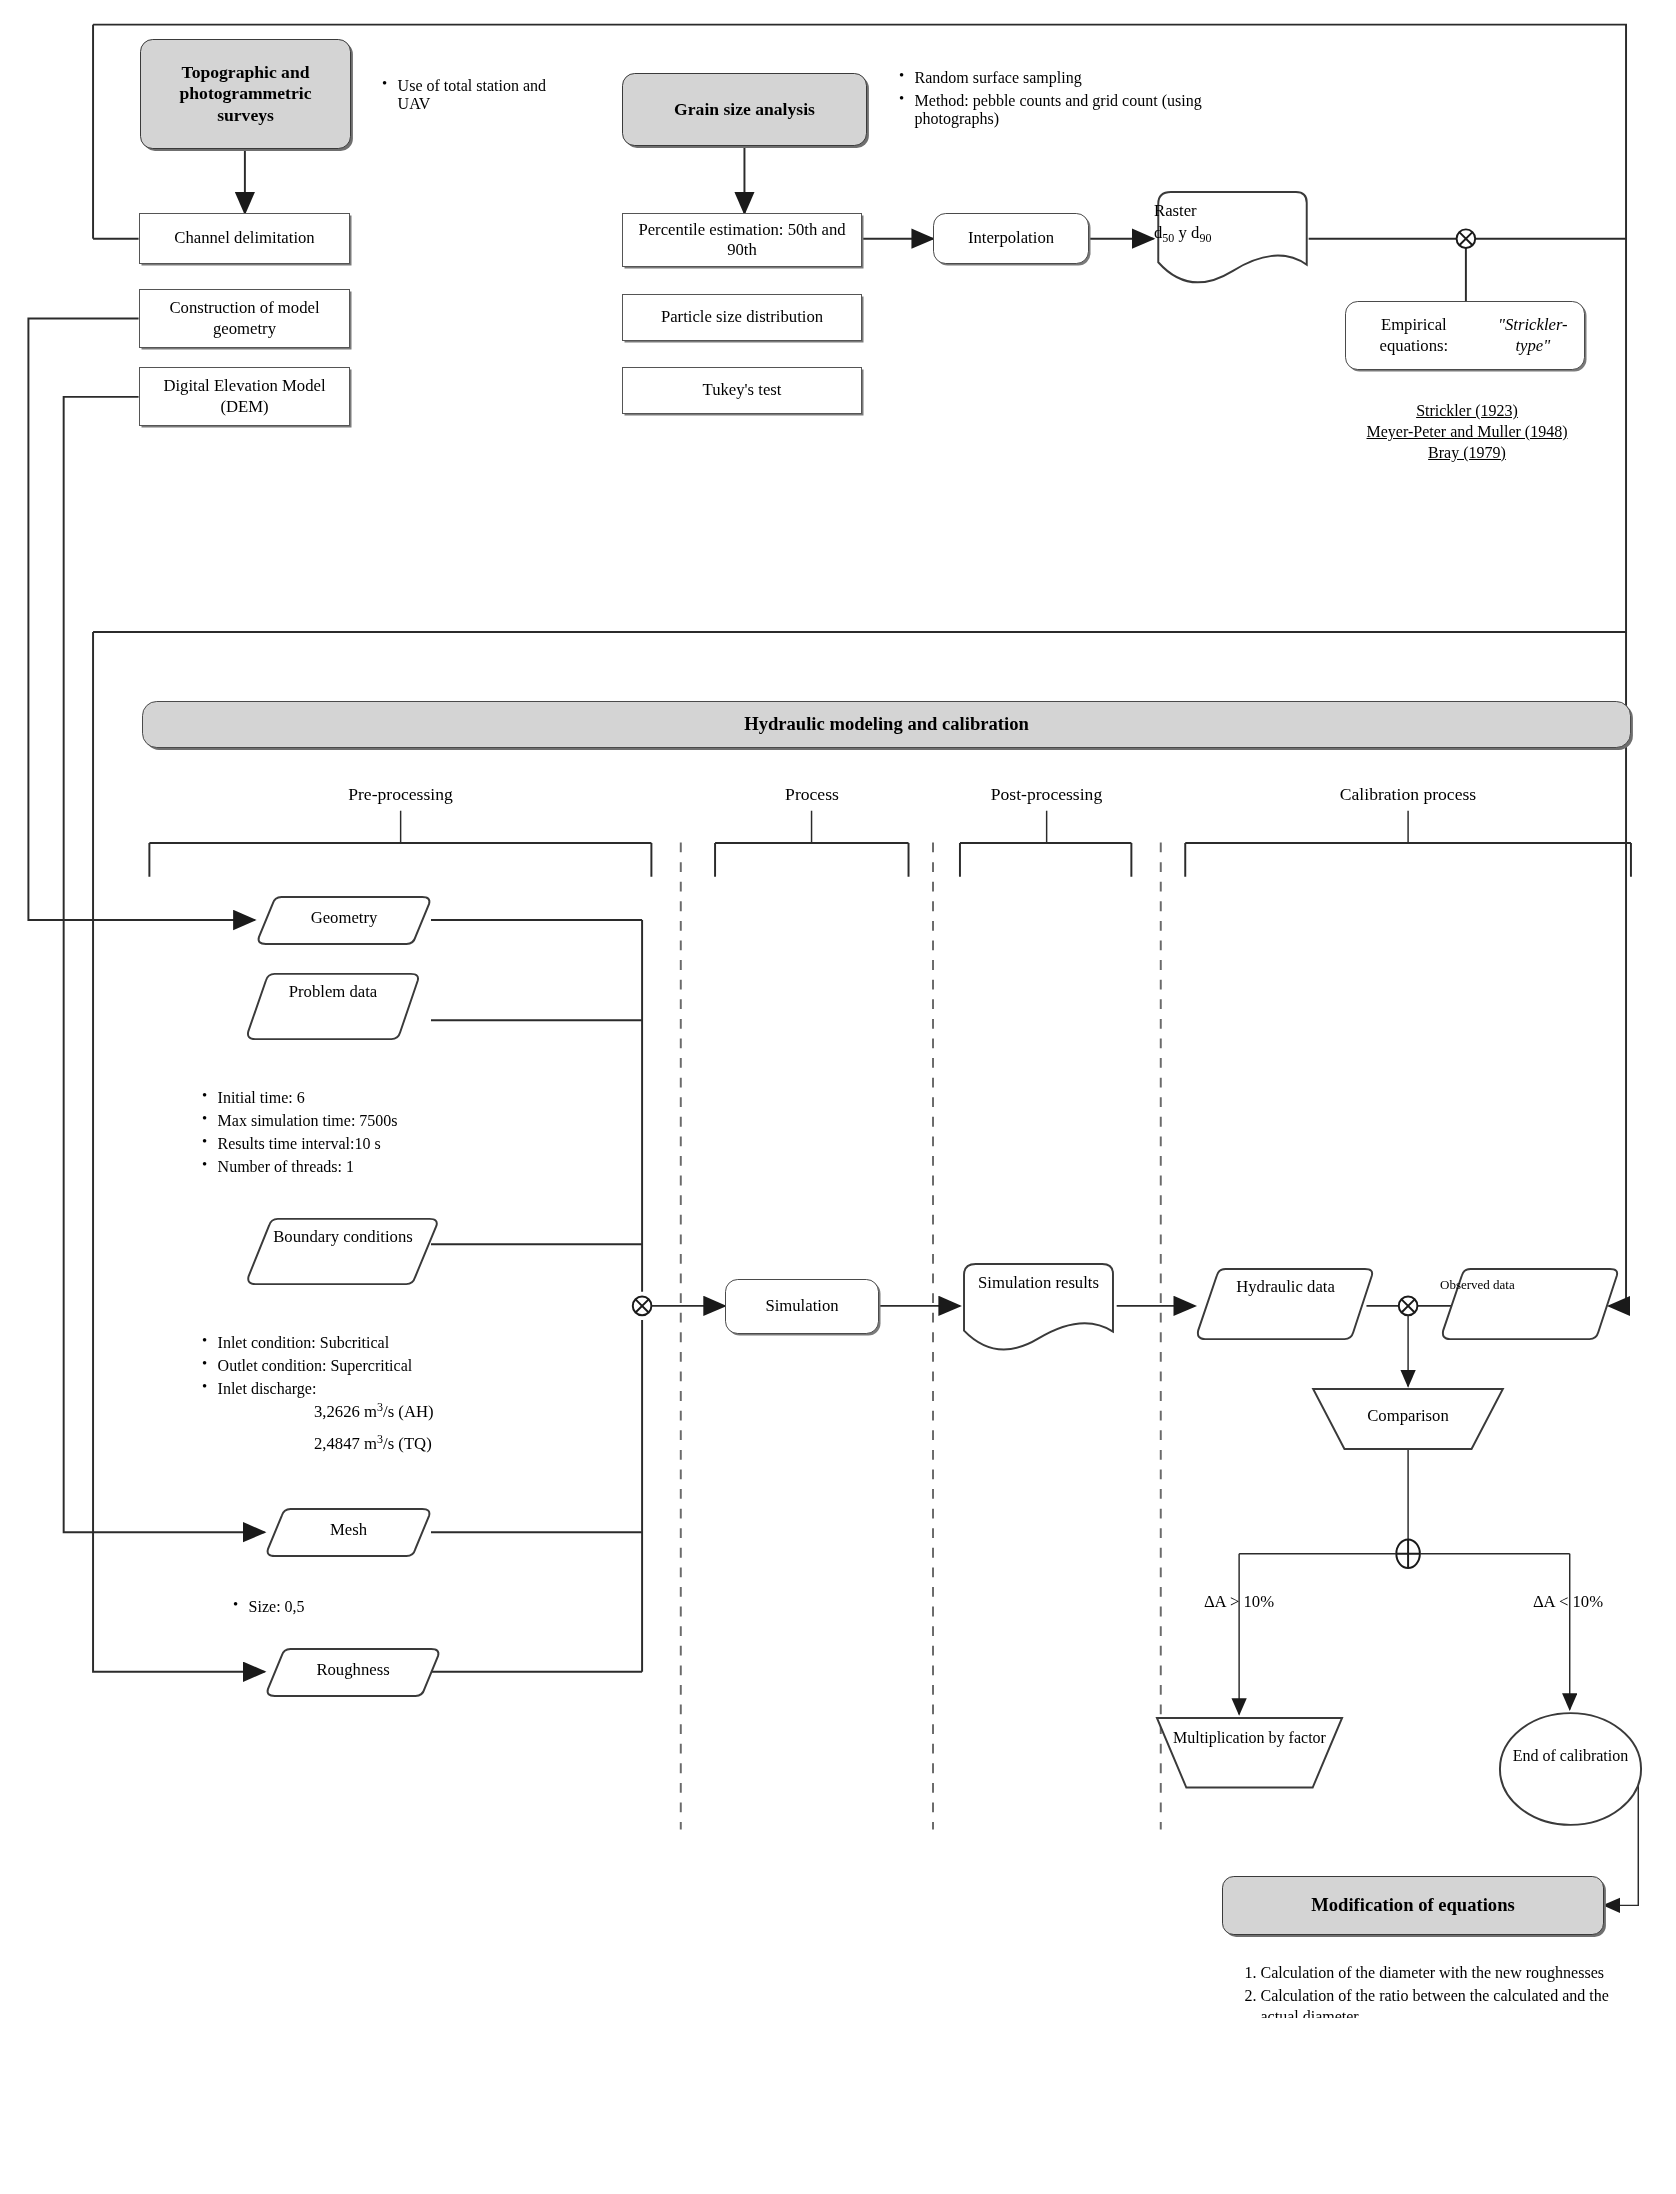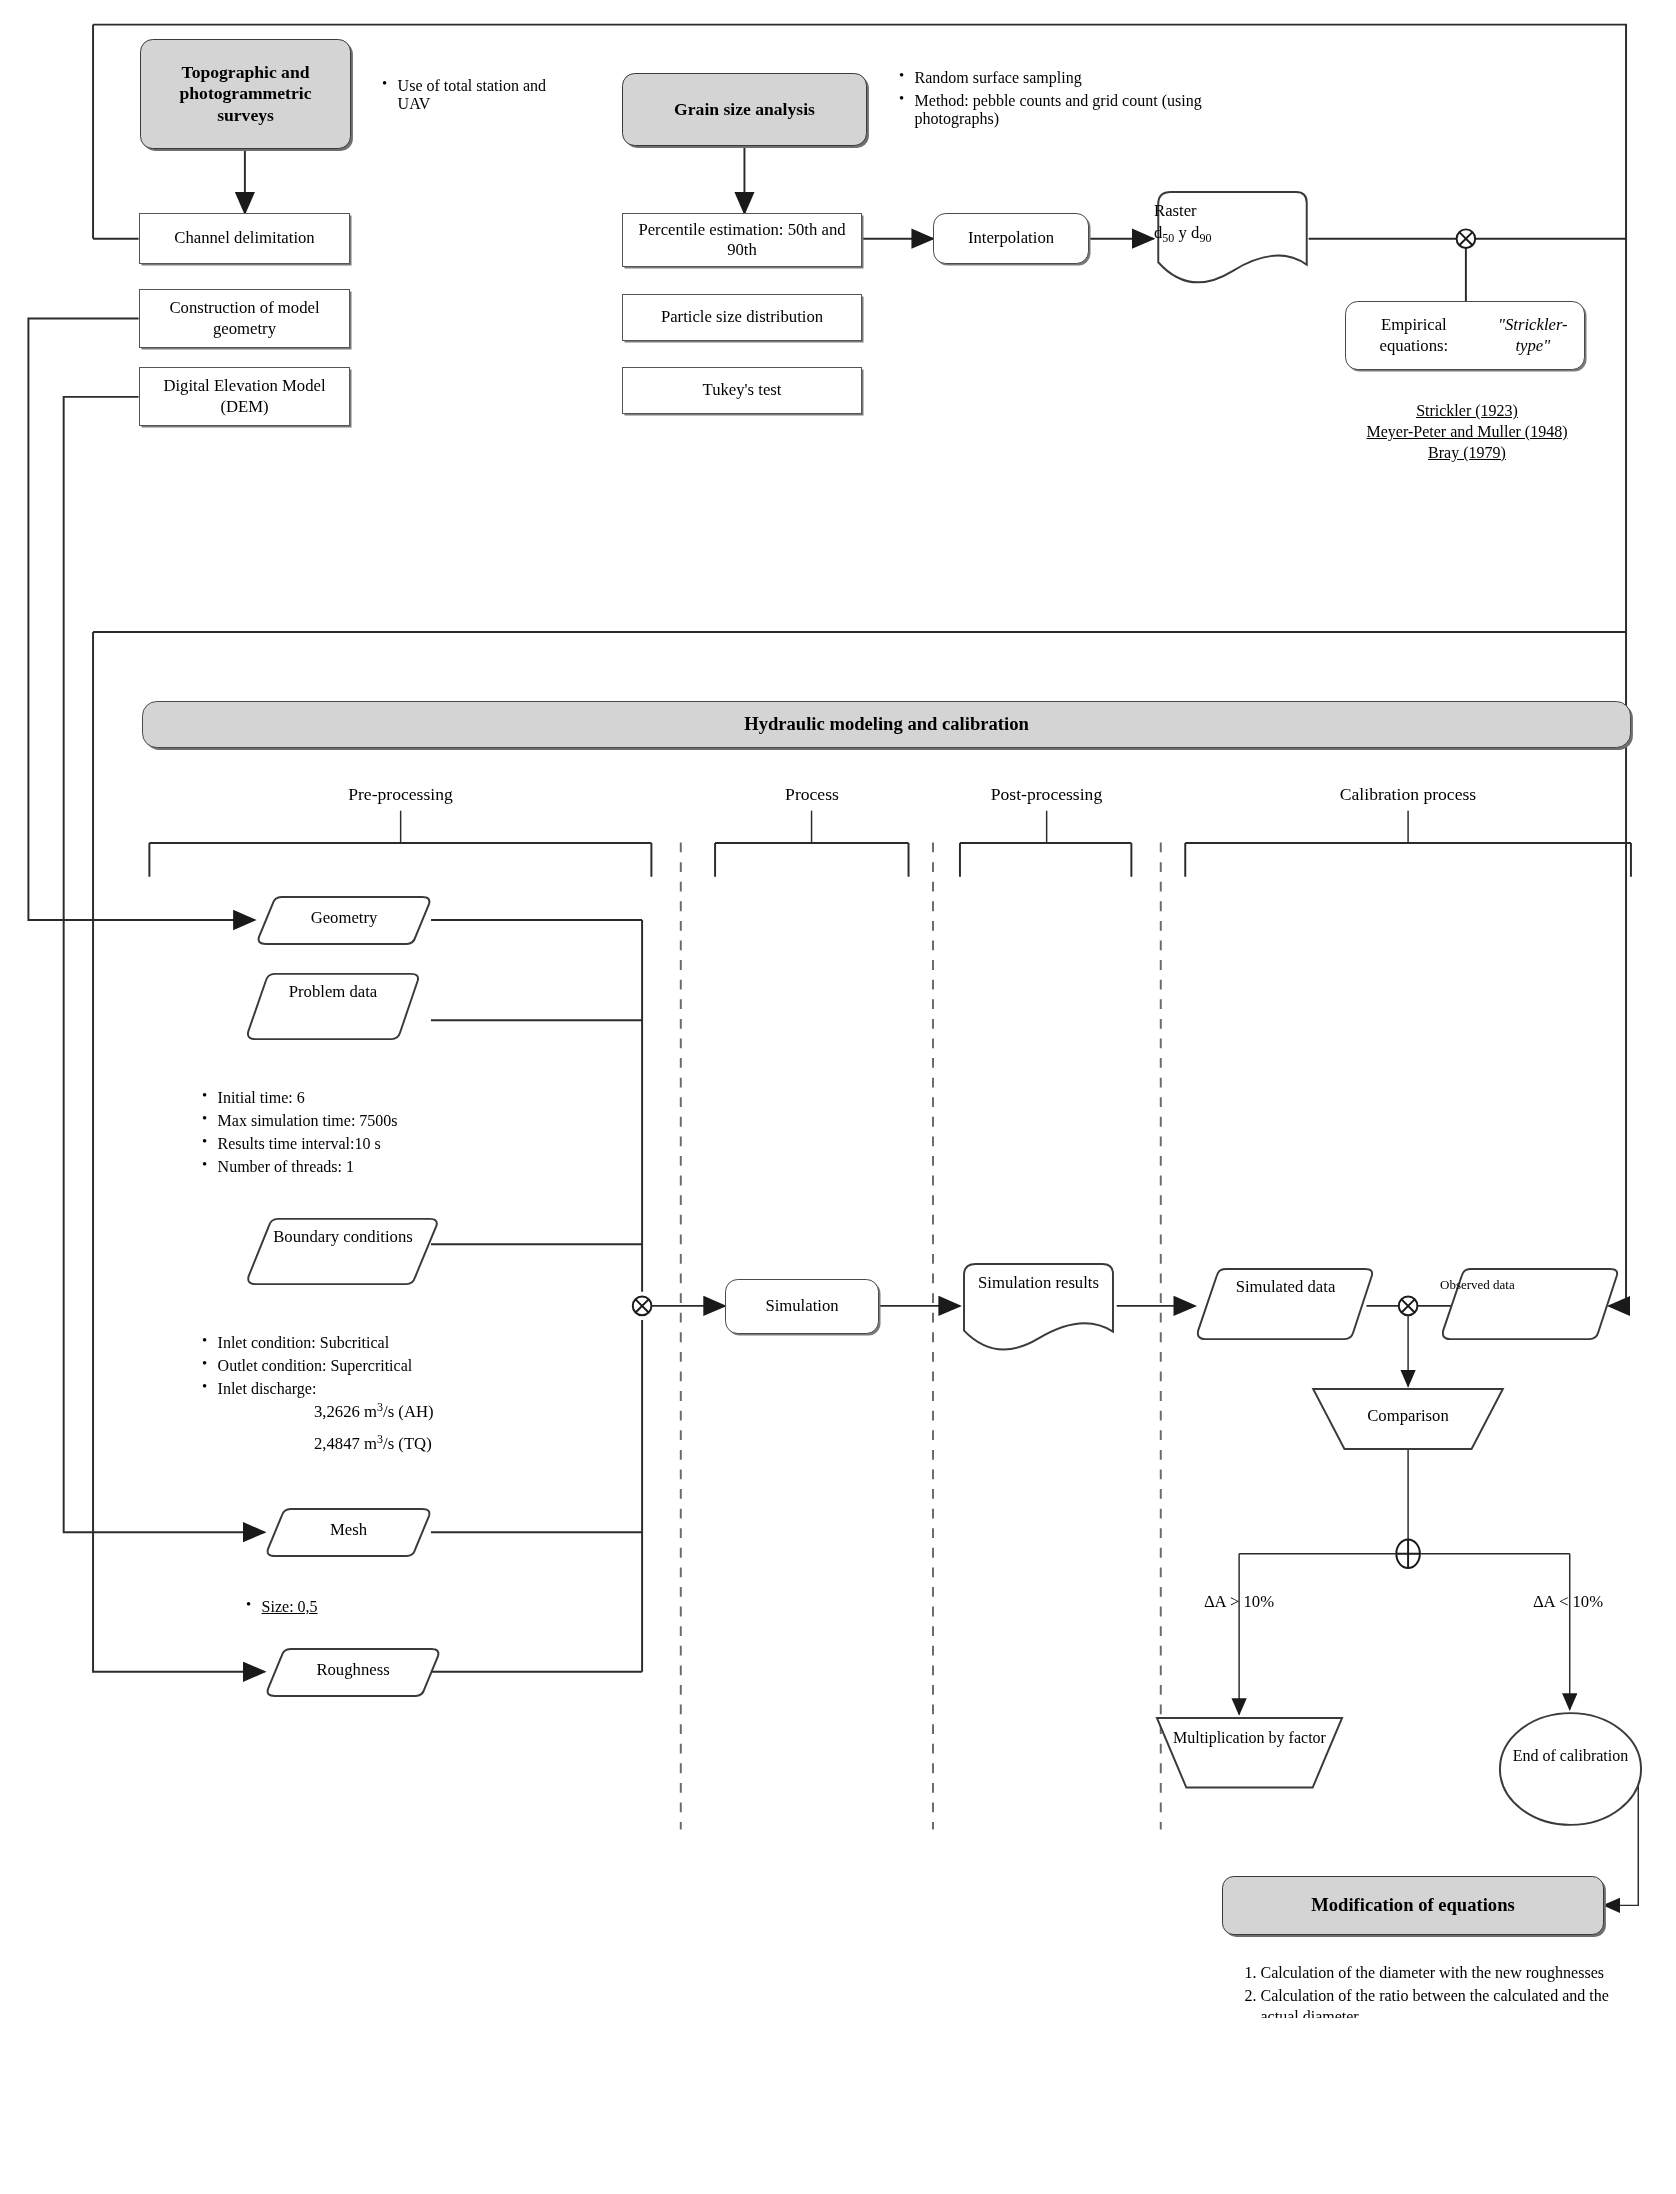--- a/index.html
+++ b/index.html
@@ -263,21 +263,21 @@
 
   <div style="position:absolute;left:265px;top:1505px;width:167px;height:55px;">
     <svg width="167" height="55" viewBox="0 0 340 112">
       <path d="M52,8 Q38,8 34,22 L6,90 Q2,104 20,104 L288,104 Q302,104 306,90 L334,22 Q338,8 320,8 Z" fill="#fff" stroke="#3a3a3a" stroke-width="4"></path>
     </svg>
     <div style="position:absolute;left:0;top:14.7px;width:167px;text-align:center;font-size:16.7px;">
       <span>Mesh</span>
     </div>
   </div>
 
-  <div class="bullets" style="left:224px;top:1582px;width:245px;font-size:16px;text-decoration:underline;">
+  <div class="bullets" style="left:211px;top:1582px;width:245px;font-size:16px;">
     <ul>
         <li>Size: 0,5</li>
       </ul>
   </div>
 
   <div style="position:absolute;left:265px;top:1645px;width:176px;height:55px;">
     <svg width="176" height="55" viewBox="0 0 360 112">
       <path d="M52,8 Q38,8 34,22 L6,90 Q2,104 20,104 L308,104 Q322,104 326,90 L354,22 Q358,8 340,8 Z" fill="#fff" stroke="#3a3a3a" stroke-width="4"></path>
     </svg>
     <div style="position:absolute;left:0;top:14.7px;width:176px;text-align:center;font-size:16.7px;">
@@ -296,21 +296,21 @@
     <div style="position:absolute;left:0;top:10.8px;width:157px;text-align:center;font-size:16.7px;line-height:1.32;">
       <span>Simulation results</span>
     </div>
   </div>
 
   <div style="position:absolute;left:1195px;top:1265px;width:181px;height:78px;">
     <svg width="181" height="78" viewBox="0 0 370 160">
       <path d="M62,8 Q48,8 44,22 L6,134 Q2,152 20,152 L306,152 Q320,152 324,138 L362,22 Q366,8 348,8 Z" fill="#fff" stroke="#3a3a3a" stroke-width="4"></path>
     </svg>
     <div style="position:absolute;left:0;top:10.8px;width:181px;text-align:center;font-size:16.7px;line-height:1.32;">
-      <span>Simulated data</span>
+      <span>Hydraulic data</span>
     </div>
   </div>
 
   <div style="position:absolute;left:1440px;top:1265px;width:181px;height:78px;">
     <svg width="181" height="78" viewBox="0 0 370 160">
       <path d="M62,8 Q48,8 44,22 L6,134 Q2,152 20,152 L306,152 Q320,152 324,138 L362,22 Q366,8 348,8 Z" fill="#fff" stroke="#3a3a3a" stroke-width="4"></path>
     </svg>
     <div style="position:absolute;left:0;top:10.8px;width:181px;text-align:left;font-size:13px;line-height:1.32;">
       <span>Observed data</span>
     </div>

